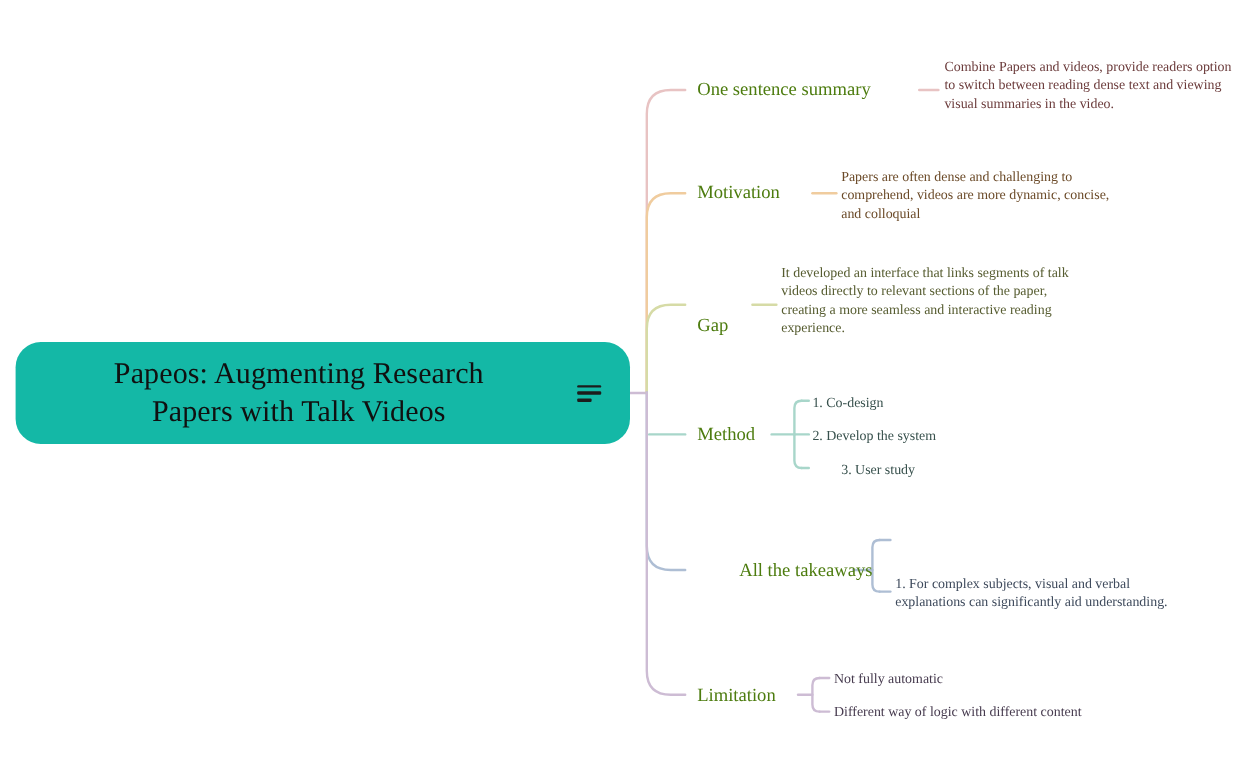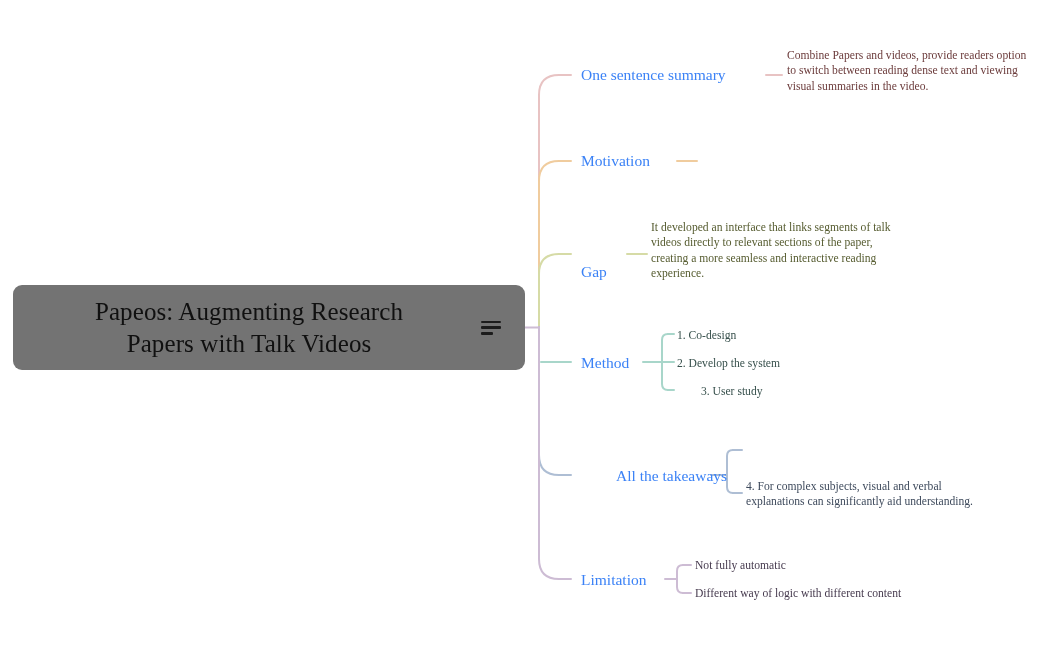--- a/index.html
+++ b/index.html
@@ -22,22 +22,22 @@
     left: 0; top: 0;
     width: 1050px; height: 650px;
     pointer-events: none;
   }
 
   
   .root-node {
     position: absolute;
     left: 13px; top: 285px;
     width: 512px; height: 85px;
-    background: #737373;
-    border-radius: 9px;
+    background: #14b8a6;
+    border-radius: 21px;
     display: flex;
     align-items: center;
     justify-content: center;
     padding: 0 52px 0 12px;
   }
   .root-title {
     color: #101010;
     font-size: 25px;
     line-height: 1.28;
     text-align: center;
@@ -61,21 +61,21 @@
     background: #1c1c1c;
     border-radius: 1px;
   }
   .root-note-icon span:nth-child(1) { width: 100%; }
   .root-note-icon span:nth-child(2) { width: 100%; }
   .root-note-icon span:nth-child(3) { width: 60%; }
 
   
   .branch-label {
     position: absolute;
-    color: #3b82f6;
+    color: #4d7c0f;
     font-size: 15.5px;
     line-height: 1.2;
     white-space: nowrap;
   }
 
   
   .leaf {
     position: absolute;
     font-size: 11.6px;
     line-height: 1.33;
@@ -136,29 +136,30 @@
       <span></span>
       <span></span>
       <span></span>
     </div>
   </div>
 
   <div class="branch-label" style="left:581px; top:66px;">One sentence summary</div>
   <div class="leaf c-summary" style="left:787px; top:48px; width:248px;">Combine Papers and videos, provide readers option to switch between reading dense text and viewing visual summaries in the video.</div>
 
   <div class="branch-label" style="left:581px; top:152px;">Motivation</div>
+  <div class="leaf c-motivation" style="left:701px; top:140px; width:238px;">Papers are often dense and challenging to comprehend, videos are more dynamic, concise, and colloquial</div>
 
   <div class="branch-label" style="left:581px; top:263px;">Gap</div>
   <div class="leaf c-gap" style="left:651px; top:220px; width:244px;">It developed an interface that links segments of talk videos directly to relevant sections of the paper, creating a more seamless and interactive reading experience.</div>
 
   <div class="branch-label" style="left:581px; top:354px;">Method</div>
   <div class="leaf c-method" style="left:677px; top:328px; width:230px;">1. Co-design</div>
   <div class="leaf c-method" style="left:677px; top:356px; width:230px;">2. Develop the system</div>
   <div class="leaf c-method" style="left:677px; top:384px; width:230px;margin-left:24px;">3. User study</div>
 
   <div class="branch-label" style="left:581px; top:467px;margin-left:35px;">All the takeaways</div>
-  <div class="leaf c-takeaways" style="left:746px; top:479px; width:238px;">4. For complex subjects, visual and verbal explanations can significantly aid understanding.</div>
+  <div class="leaf c-takeaways" style="left:746px; top:479px; width:238px;">1. For complex subjects, visual and verbal explanations can significantly aid understanding.</div>
 
   <div class="branch-label" style="left:581px; top:571px;">Limitation</div>
   <div class="leaf c-limitation" style="left:695px; top:558px; width:250px;">Not fully automatic</div>
   <div class="leaf c-limitation" style="left:695px; top:586px; width:260px;">Different way of logic with different content</div>
 
 </div>
 
 </body></html>

